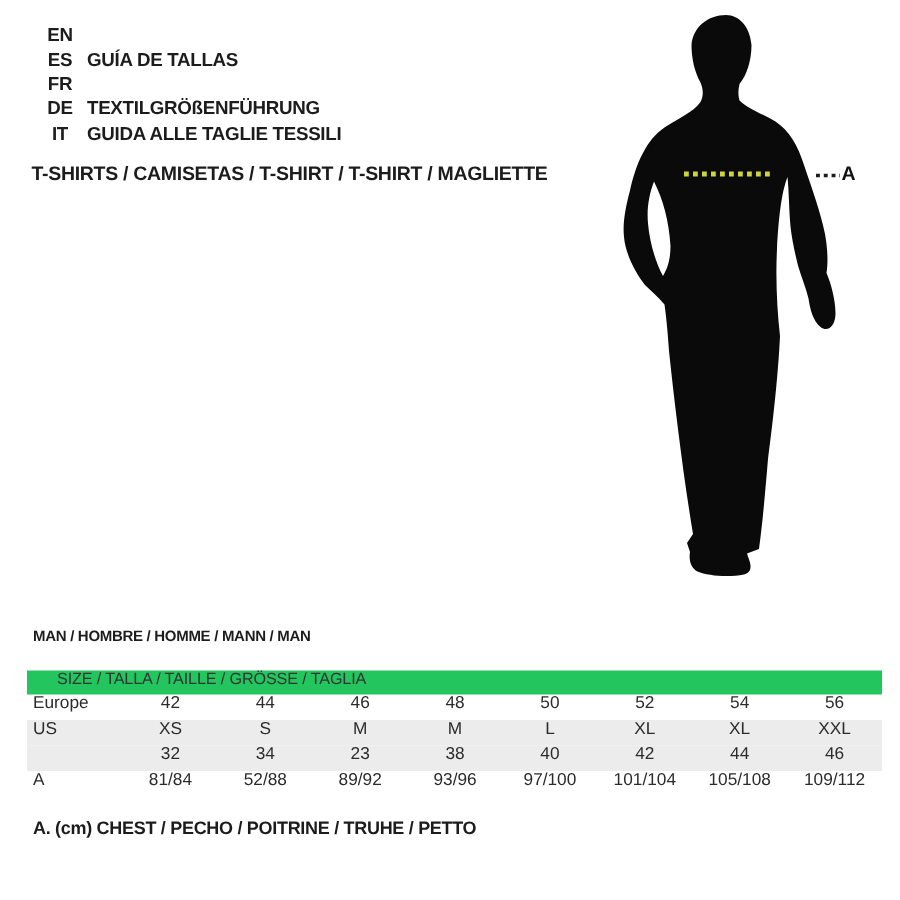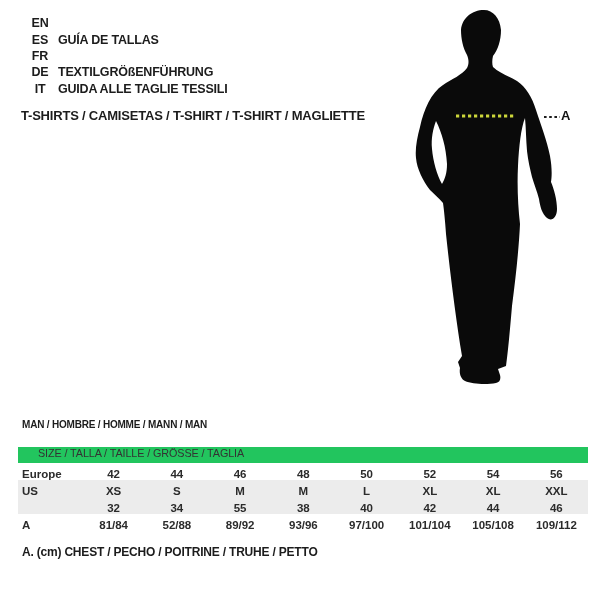--- a/index.html
+++ b/index.html
@@ -22,21 +22,21 @@
     position:absolute;left:161px;top:104px;font-size:13px;font-weight:bold;color:#111;
   }
   
   .section-title{position:absolute;left:22px;top:419px;font-size:10px;font-weight:bold;letter-spacing:-0.2px;}
   
   .table-wrap{position:absolute;left:18px;top:447px;width:570px;}
   .thead{
     height:16px;background:#22c55e;color:#333;font-size:10.8px;line-height:12px;
     padding-left:20px;letter-spacing:-0.1px;white-space:nowrap;
   }
-  .trow{display:flex;height:17px;align-items:flex-end;font-size:11.5px;color:#2b2b2b;font-weight:bold;}
+  .trow{display:flex;height:17px;align-items:flex-start;font-size:11.5px;color:#2b2b2b;}
   .trow.shaded{background:#ececec;}
   .tlabel{flex:0 0 64px;padding-left:4px;box-sizing:border-box;}
   .tcell{flex:1;text-align:center;}
   
   .footnote{position:absolute;left:22px;top:545px;font-size:12px;font-weight:bold;letter-spacing:-0.2px;white-space:nowrap;}
 </style>
 </head>
 <body>
 
 <div class="page">
@@ -142,21 +142,21 @@
           <span class="tcell">M</span>
           <span class="tcell">L</span>
           <span class="tcell">XL</span>
           <span class="tcell">XL</span>
           <span class="tcell">XXL</span>
         </div>
         <div class="trow shaded">
           <span class="tlabel"></span>
           <span class="tcell">32</span>
           <span class="tcell">34</span>
-          <span class="tcell">55</span>
+          <span class="tcell">23</span>
           <span class="tcell">38</span>
           <span class="tcell">40</span>
           <span class="tcell">42</span>
           <span class="tcell">44</span>
           <span class="tcell">46</span>
         </div>
         <div class="trow">
           <span class="tlabel">A</span>
           <span class="tcell">81/84</span>
           <span class="tcell">52/88</span>

